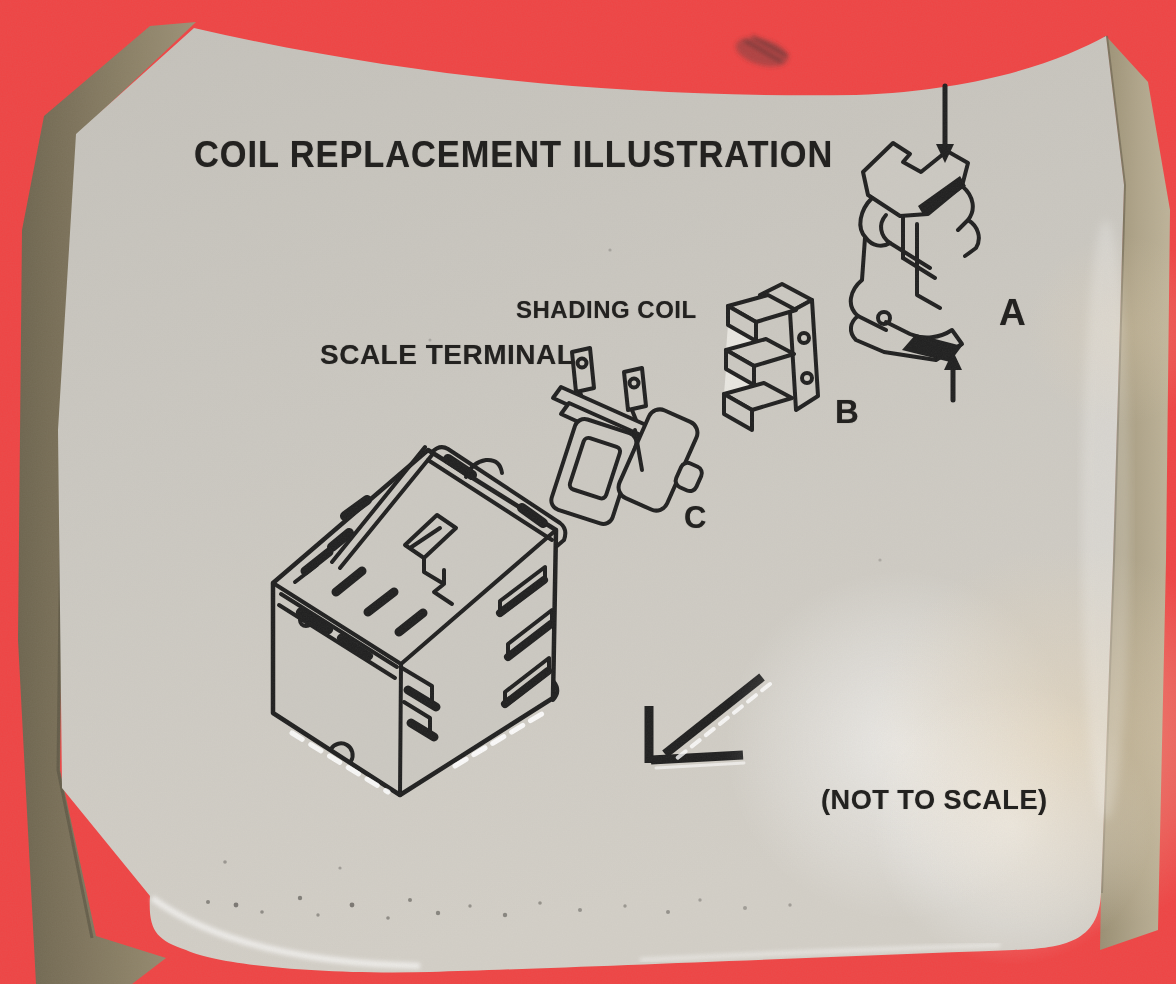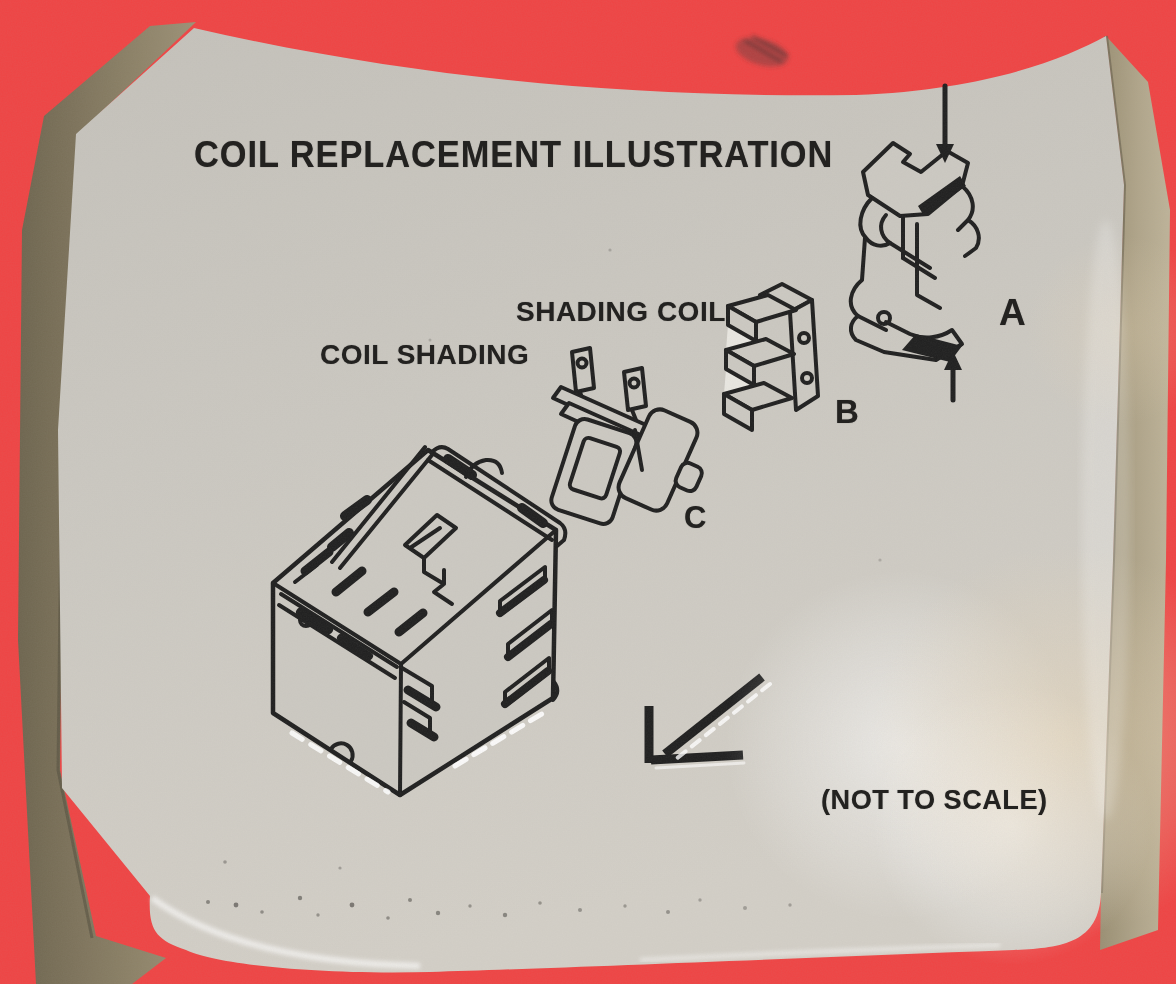--- a/index.html
+++ b/index.html
@@ -7,21 +7,21 @@
     position:relative;width:1176px;height:984px;overflow:hidden;
     background:#ef4444;font-family:"Liberation Sans",sans-serif;
   }
   .stage svg.art{position:absolute;left:0;top:0;width:1176px;height:984px;}
   .lbl{
     position:absolute;color:#232220;font-weight:700;white-space:nowrap;
     text-shadow:0 0 1px rgba(40,40,40,.45);
     transform-origin:left top;
   }
   .lbl-title{left:194px;top:134px;font-size:37px;letter-spacing:1px;transform:scaleX(.93);}
-  .lbl-shading{left:516px;top:296px;font-size:28px;letter-spacing:.5px;}
+  .lbl-shading{left:516px;top:296px;font-size:24px;letter-spacing:.5px;}
   .lbl-terminal{left:320px;top:339px;font-size:28px;letter-spacing:.5px;}
   .lbl-a{left:999px;top:292px;font-size:37px;}
   .lbl-b{left:835px;top:393px;font-size:33px;}
   .lbl-c{left:684px;top:500px;font-size:31px;}
   .lbl-nts{left:821px;top:784px;font-size:28px;letter-spacing:.5px;transform:scaleX(.97);}
 </style>
 </head>
 <body>
 
 <div class="stage">
@@ -221,18 +221,18 @@
       <ellipse cx="1106" cy="520" rx="24" ry="300" fill="#ffffff" opacity="0.22" filter="url(#blur5)"></ellipse>
       <path d="M152,898 Q240,962 420,966" stroke="#ffffff" stroke-width="6" fill="none" opacity="0.65" filter="url(#blur2)"></path>
       <path d="M640,960 Q800,952 1000,945" stroke="#ffffff" stroke-width="4" fill="none" opacity="0.5" filter="url(#blur2)"></path>
     </g>
 
     <rect x="0" y="0" width="1176" height="984" filter="url(#grain)" opacity="0.55"></rect>
   </svg>
 
   <div class="lbl lbl-title">COIL REPLACEMENT ILLUSTRATION</div>
   <div class="lbl lbl-shading">SHADING COIL</div>
-  <div class="lbl lbl-terminal">COIL SHADING</div>
+  <div class="lbl lbl-terminal">SCALE TERMINAL</div>
   <div class="lbl lbl-a">A</div>
   <div class="lbl lbl-b">B</div>
   <div class="lbl lbl-c">C</div>
   <div class="lbl lbl-nts">(NOT TO SCALE)</div>
 </div>
 
 </body></html>

